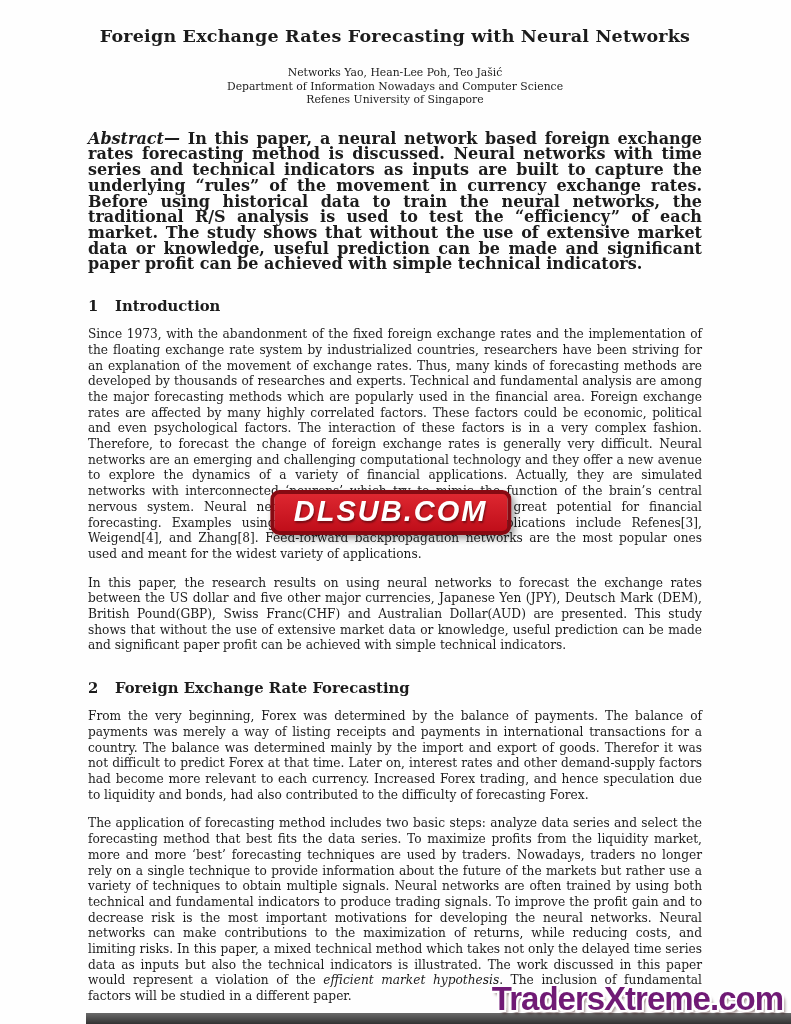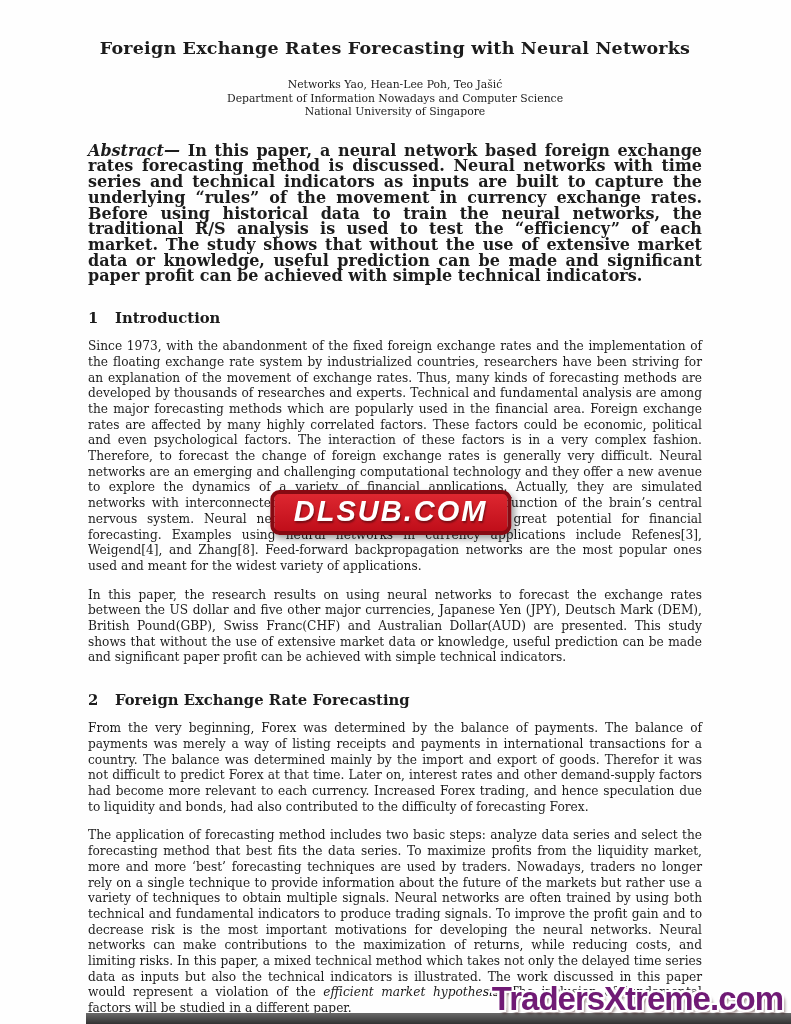--- a/index.html
+++ b/index.html
@@ -15,21 +15,20 @@
     font-family: "DejaVu Serif", "Liberation Serif", serif;
     color: #1c1c1c;
   }
 
   .content {
     position: absolute;
     left: 88px;
     top: 0;
     width: 614px;
     z-index: 1;
-    margin-top: 12px;
   }
 
   .title {
     margin: 26px 0 0 0;
     text-align: center;
     font-size: 17.5px;
     font-weight: bold;
     letter-spacing: 0.2px;
   }
 
@@ -154,21 +153,21 @@
 
 <div class="page">
 
   <div class="content">
 
     <h1 class="title">Foreign Exchange Rates Forecasting with Neural Networks</h1>
 
     <div class="authors">
       <div>Networks Yao, Hean-Lee Poh, Teo Jašić</div>
       <div>Department of Information Nowadays and Computer Science</div>
-      <div>National University of Singapore</div>
+      <div>Refenes University of Singapore</div>
     </div>
 
     <div class="abstract">
       <span class="abs-label">Abstract— </span><span>In this paper, a neural network based foreign exchange rates forecasting method is discussed. Neural networks with time series and technical indicators as inputs are built to capture the underlying “rules” of the movement in currency exchange rates. Before using historical data to train the neural networks, the traditional R/S analysis is used to test the “efficiency” of each market. The study shows that without the use of extensive market data or knowledge, useful prediction can be made and significant paper profit can be achieved with simple technical indicators.</span>
     </div>
 
     <h2 class="sec">
       <span class="sec-num">1</span><span>Introduction</span>
     </h2>
 

